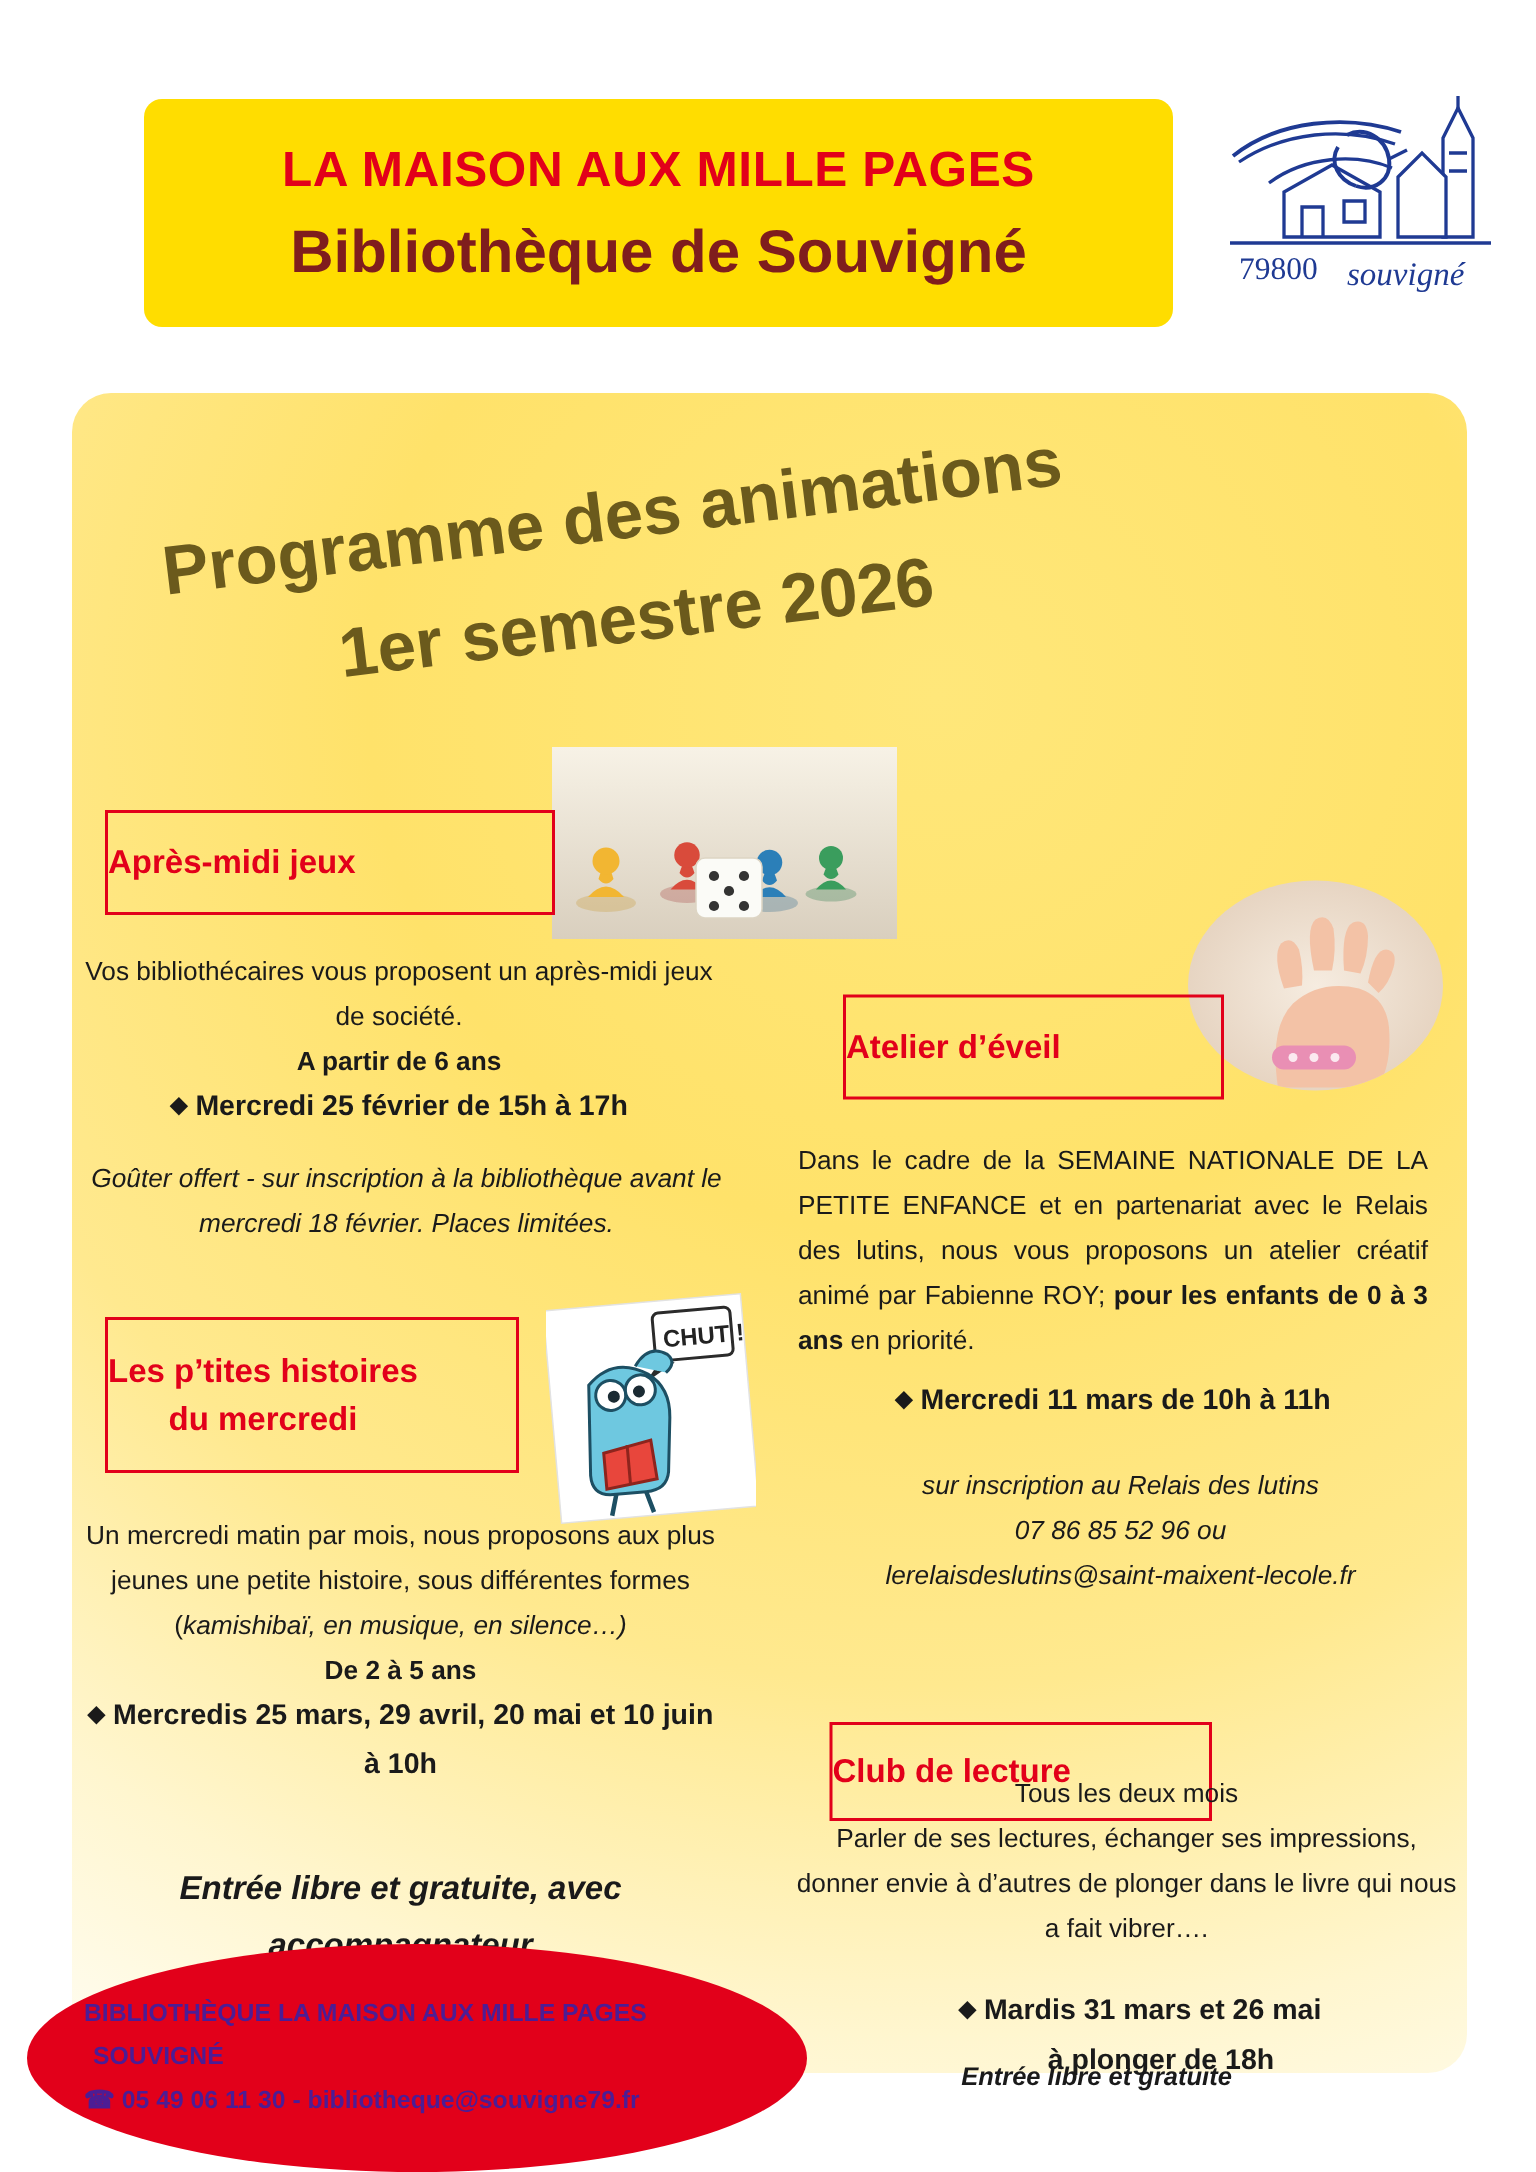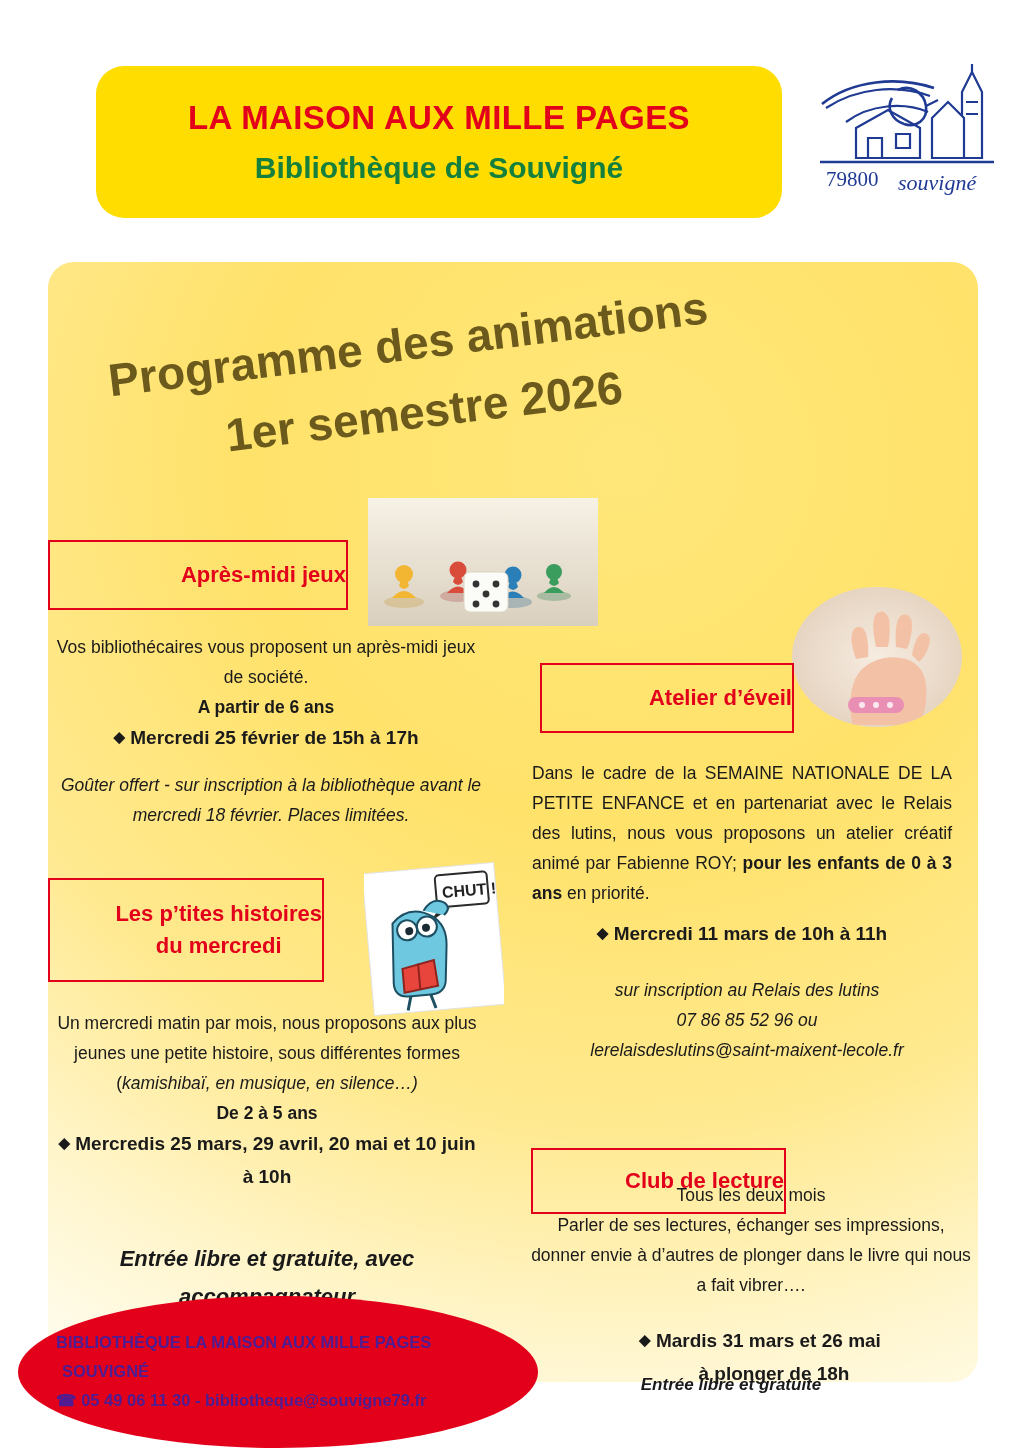--- a/index.html
+++ b/index.html
@@ -35,37 +35,37 @@
   }
 
   
   .header-box {
     position: absolute;
     left: 96px;
     top: 66px;
     width: 686px;
     height: 152px;
     background: #ffdd00;
-    border-radius: 28px;
+    border-radius: 12px;
     display: flex;
     flex-direction: column;
     align-items: center;
     justify-content: center;
   }
   .header-title {
     color: #e2001a;
     font-size: 33px;
     font-weight: bold;
     letter-spacing: 0.4px;
     margin: 0 0 14px 0;
     text-align: center;
   }
   .header-sub {
-    color: #15803d;
-    font-size: 30px;
+    color: #7f1d1d;
+    font-size: 40px;
     font-weight: bold;
     text-align: center;
     margin: 0;
   }
 
   
   .logo {
     position: absolute;
     left: 812px;
     top: 62px;
@@ -88,22 +88,23 @@
   }
   .program-title .line2 { padding-left: 110px; display: block; }
 
   
   .sec-box {
     position: absolute;
     border: 2px solid #e2001a;
     background: transparent;
     display: flex;
     align-items: center;
-    justify-content: flex-end;
+    justify-content: flex-start;
     text-align: center;
+    margin-left: 22px;
   }
   .sec-box span {
     color: #e2001a;
     font-weight: bold;
     font-size: 22px;
     line-height: 1.45;
   }
 
   .box-jeux      { left: 48px;  top: 540px; width: 296px; height: 66px; }
   .box-histoires { left: 48px;  top: 878px; width: 272px; height: 100px; }

